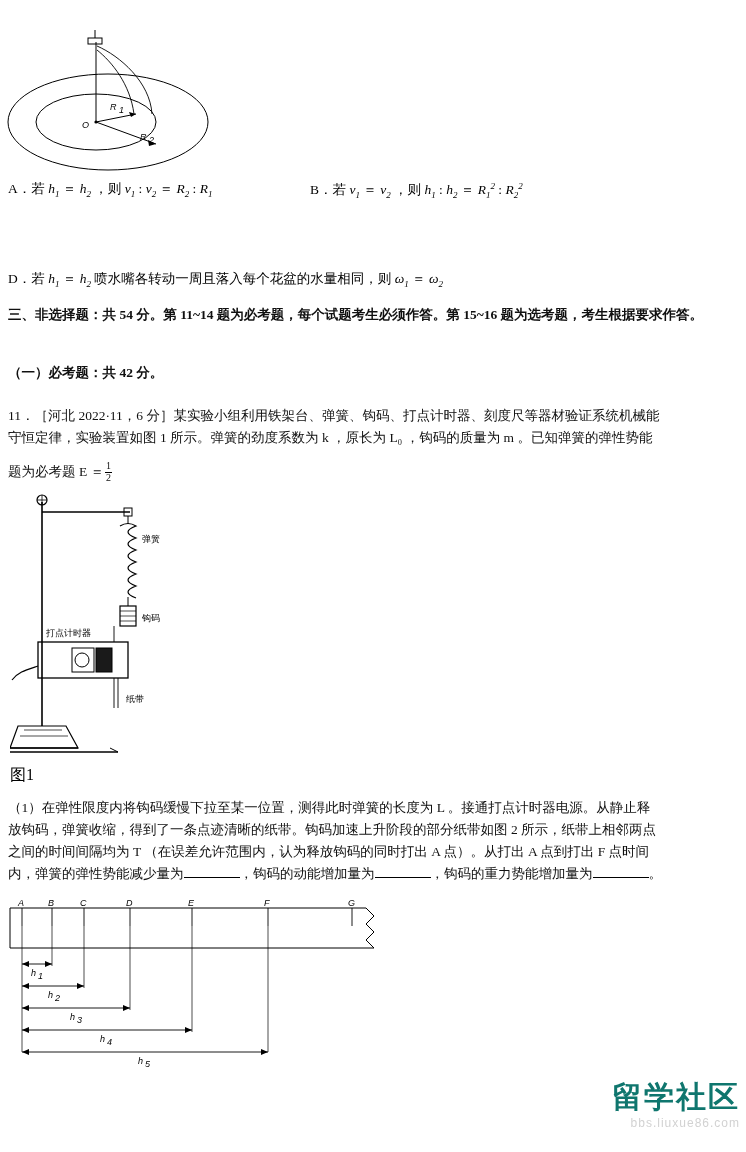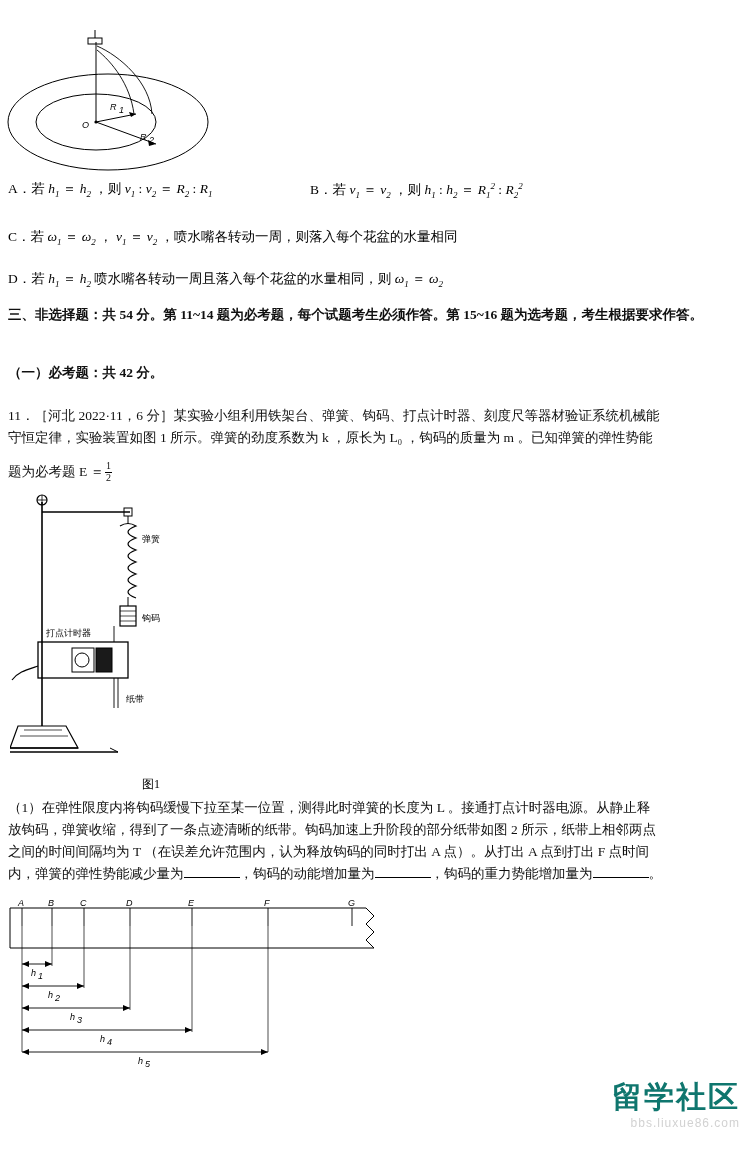--- a/index.html
+++ b/index.html
@@ -110,23 +110,22 @@
     font-size: 10px;
     line-height: 1.05;
     margin: 0 1px;
     position: relative;
     top: -1px;
   }
   .frac .num { display: block; border-bottom: 1px solid #000; padding: 0 1px; }
   .frac .den { display: block; padding: 0 1px; }
 
   .fig-caption {
-    font-size: 12px;
-    text-align: right;
-    margin-top: 11px;
+    font-size: 16px;
+    text-align: left;
   }
   .blank-line {
     display: inline-block;
     border-bottom: 1px solid #000;
     width: 56px;
   }
 </style>
 </head>
 <body>
 
@@ -163,23 +162,20 @@
   </div>
 
   <div class="choice-row" style="left:8px; top:180px;">
     <span>A．若 <span class="italic">h</span><span class="sub italic">1</span> ＝ <span class="italic">h</span><span class="sub italic">2</span> ，则 <span class="italic">v</span><span class="sub italic">1</span> : <span class="italic">v</span><span class="sub italic">2</span> ＝ <span class="italic">R</span><span class="sub italic">2</span> : <span class="italic">R</span><span class="sub italic">1</span></span>
   </div>
 
   <div class="choice-row" style="left:310px; top:180px;">
     <span>B．若 <span class="italic">v</span><span class="sub italic">1</span> ＝ <span class="italic">v</span><span class="sub italic">2</span> ，则 <span class="italic">h</span><span class="sub italic">1</span> : <span class="italic">h</span><span class="sub italic">2</span> ＝ <span class="italic">R</span><span class="sub italic">1</span><span class="sup italic">2</span> : <span class="italic">R</span><span class="sub italic">2</span><span class="sup italic">2</span></span>
   </div>
 
-  <div class="choice-row" style="left:8px; top:228px;">
-    <span>C．若 <span class="italic">ω</span><span class="sub italic">1</span> ＝ <span class="italic">ω</span><span class="sub italic">2</span> ，  <span class="italic">v</span><span class="sub italic">1</span> ＝ <span class="italic">v</span><span class="sub italic">2</span> ，喷水嘴各转动一周，则落入每个花盆的水量相同</span>
-  </div>
 
   <div class="choice-row" style="left:8px; top:270px;">
     <span>D．若 <span class="italic">h</span><span class="sub italic">1</span> ＝ <span class="italic">h</span><span class="sub italic">2</span> 喷水嘴各转动一周且落入每个花盆的水量相同，则 <span class="italic">ω</span><span class="sub italic">1</span> ＝ <span class="italic">ω</span><span class="sub italic">2</span></span>
   </div>
 
   <div class="block txt bold" style="left:8px; top:305px; width:730px;">三、非选择题：共 54 分。第 11~14 题为必考题，每个试题考生必须作答。第 15~16 题为选考题，考生根据要求作答。</div>
 
   <div class="block txt bold" style="left:8px; top:363px; width:400px;">（一）必考题：共 42 分。</div>
 
   <div class="block txt" style="left:8px; top:406px; width:730px;">

